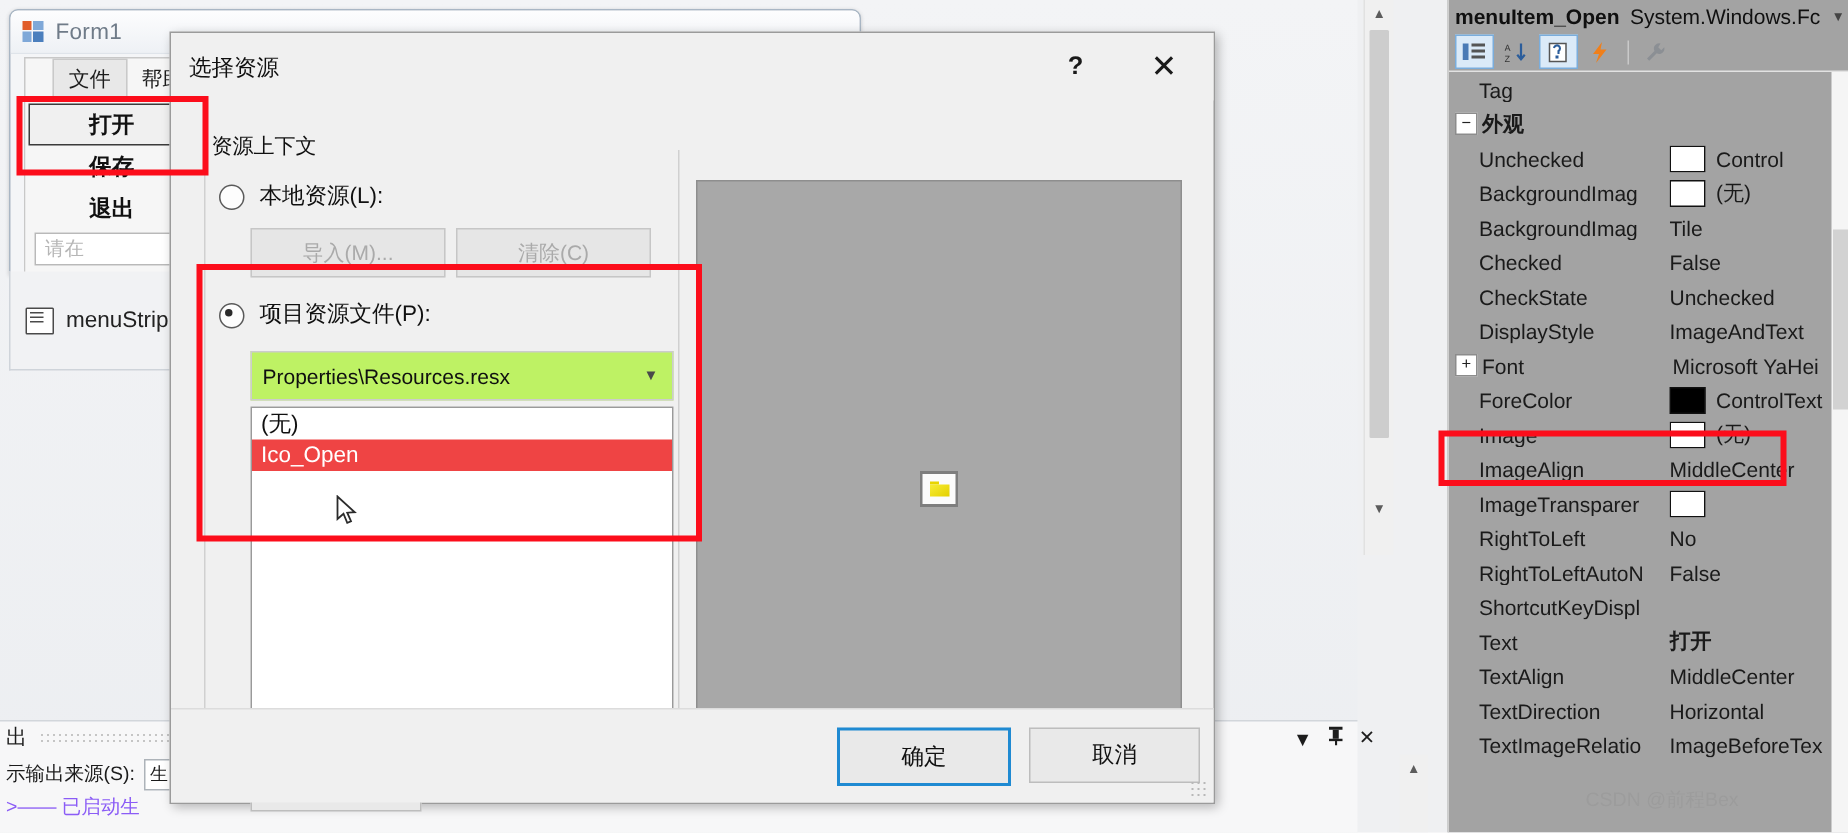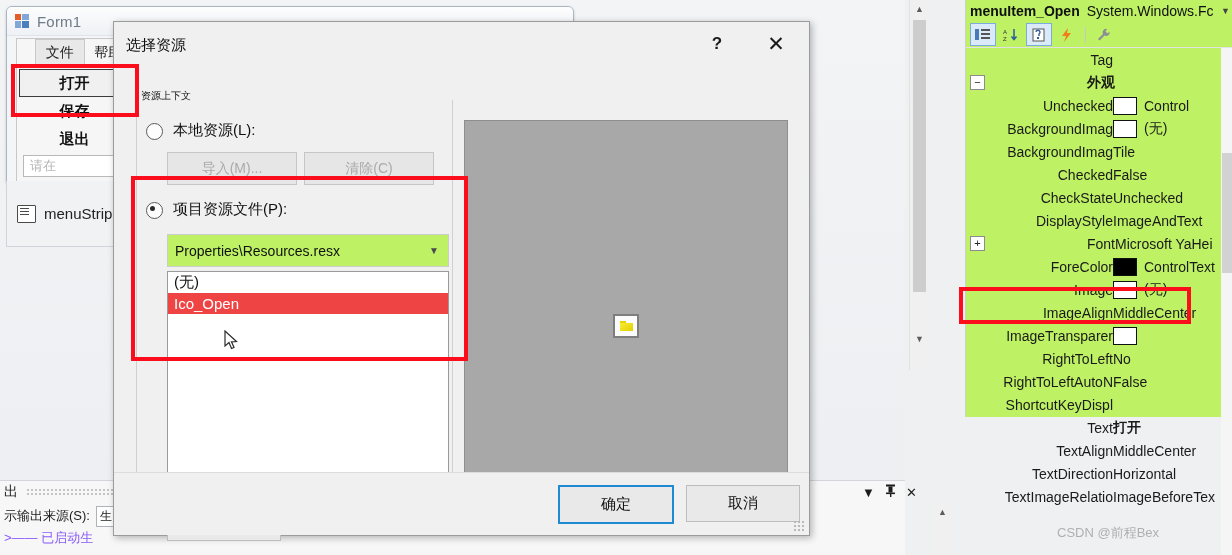--- a/index.html
+++ b/index.html
@@ -103,21 +103,21 @@
   #dialog-title{position:absolute;left:12px;top:14px;font-size:15px;color:#101010;}
   #dialog-help{position:absolute;right:76px;top:8px;width:32px;height:28px;display:flex;
     align-items:center;justify-content:center;font-size:17px;font-weight:bold;color:#1a1a1a;cursor:pointer;}
   #dialog-close{position:absolute;right:14px;top:8px;width:38px;height:28px;display:flex;
     align-items:center;justify-content:center;font-size:21px;color:#1a1a1a;cursor:pointer;font-weight:300;}
   #dialog-body{position:absolute;left:0;top:45px;right:0;bottom:0;}
   
   #ctx-group{position:absolute;left:22px;top:33px;width:315px;height:418px;
     border:1px solid #d0d0d0;border-top:none;}
   #ctx-legend{position:absolute;left:22px;top:22px;background:#f0f0f0;padding:0 7px 0 5px;
-    font-size:10px;color:#101010;}
+    font-size:14px;color:#101010;}
   .radio-row{position:absolute;display:flex;align-items:flex-end;gap:10px;cursor:pointer;}
   .radio{width:15px;height:15px;border:1.6px solid #5a5a5a;border-radius:50%;background:#fdfdfd;
     position:relative;flex:0 0 auto;}
   .radio.checked::after{content:"";position:absolute;left:3px;top:3px;width:5px;height:5px;border-radius:50%;background:#2b2b2b;}
   .radio-label{font-size:15px;color:#101010;}
   #radio-local{left:32px;top:54px;}
   #radio-project{left:32px;top:133px;}
   .flatbtn{
     position:absolute;border:1px solid #c6c6c6;background:#e6e6e6;
     display:flex;align-items:center;justify-content:center;font-size:14px;color:#aaaaaa;cursor:default;
@@ -157,22 +157,22 @@
   #dialog-footer{position:absolute;left:0;right:0;bottom:0;height:62px;background:#f0f0f0;border-top:1px solid #dcdcdc;}
   #btn-ok{position:absolute;right:135px;top:12px;width:112px;height:35px;
     background:#e9e9e9;border:2px solid #1f8ad2;display:flex;align-items:center;justify-content:center;
     font-size:15px;color:#111;cursor:pointer;}
   #btn-cancel{position:absolute;right:9px;top:12px;width:112px;height:35px;
     background:#e9e9e9;border:1px solid #bdbdbd;display:flex;align-items:center;justify-content:center;
     font-size:15px;color:#111;cursor:pointer;}
   #resize-grip{position:absolute;right:4px;bottom:3px;width:12px;height:12px;
     background-image:radial-gradient(#b8b8b8 1px,transparent 1px);background-size:4px 4px;}
   
-  #props-panel{position:absolute;left:965px;top:0;width:267px;height:417px;background:#bef264;
-    border-left:1px solid #cfcfcf;text-align:right;}
+  #props-panel{position:absolute;left:965px;top:0;width:267px;height:555px;background:#a3a3a3;
+    border-left:1px solid #cfcfcf;}
   #props-header{height:22px;display:flex;align-items:center;gap:7px;padding-left:4px;}
   #props-obj-name{font-size:14px;font-weight:bold;color:#101010;white-space:nowrap;}
   #props-obj-type{font-size:14px;color:#101010;white-space:nowrap;overflow:hidden;}
   #props-combo-arrow{position:absolute;right:3px;top:6px;font-size:9px;color:#444;}
   #props-toolbar{height:25px;display:flex;align-items:center;gap:3px;padding-left:4px;
     border-bottom:1px solid #e2e2e2;}
   .tb-btn{width:24px;height:21px;display:flex;align-items:center;justify-content:center;cursor:pointer;position:relative;}
   .tb-btn.active{border:1px solid #7aaddc;background:#dbeaf8;}
   .tb-sep{width:1px;height:16px;background:#c9c9c9;margin:0 3px;}
   #props-list{position:relative;height:508px;overflow:hidden;}

